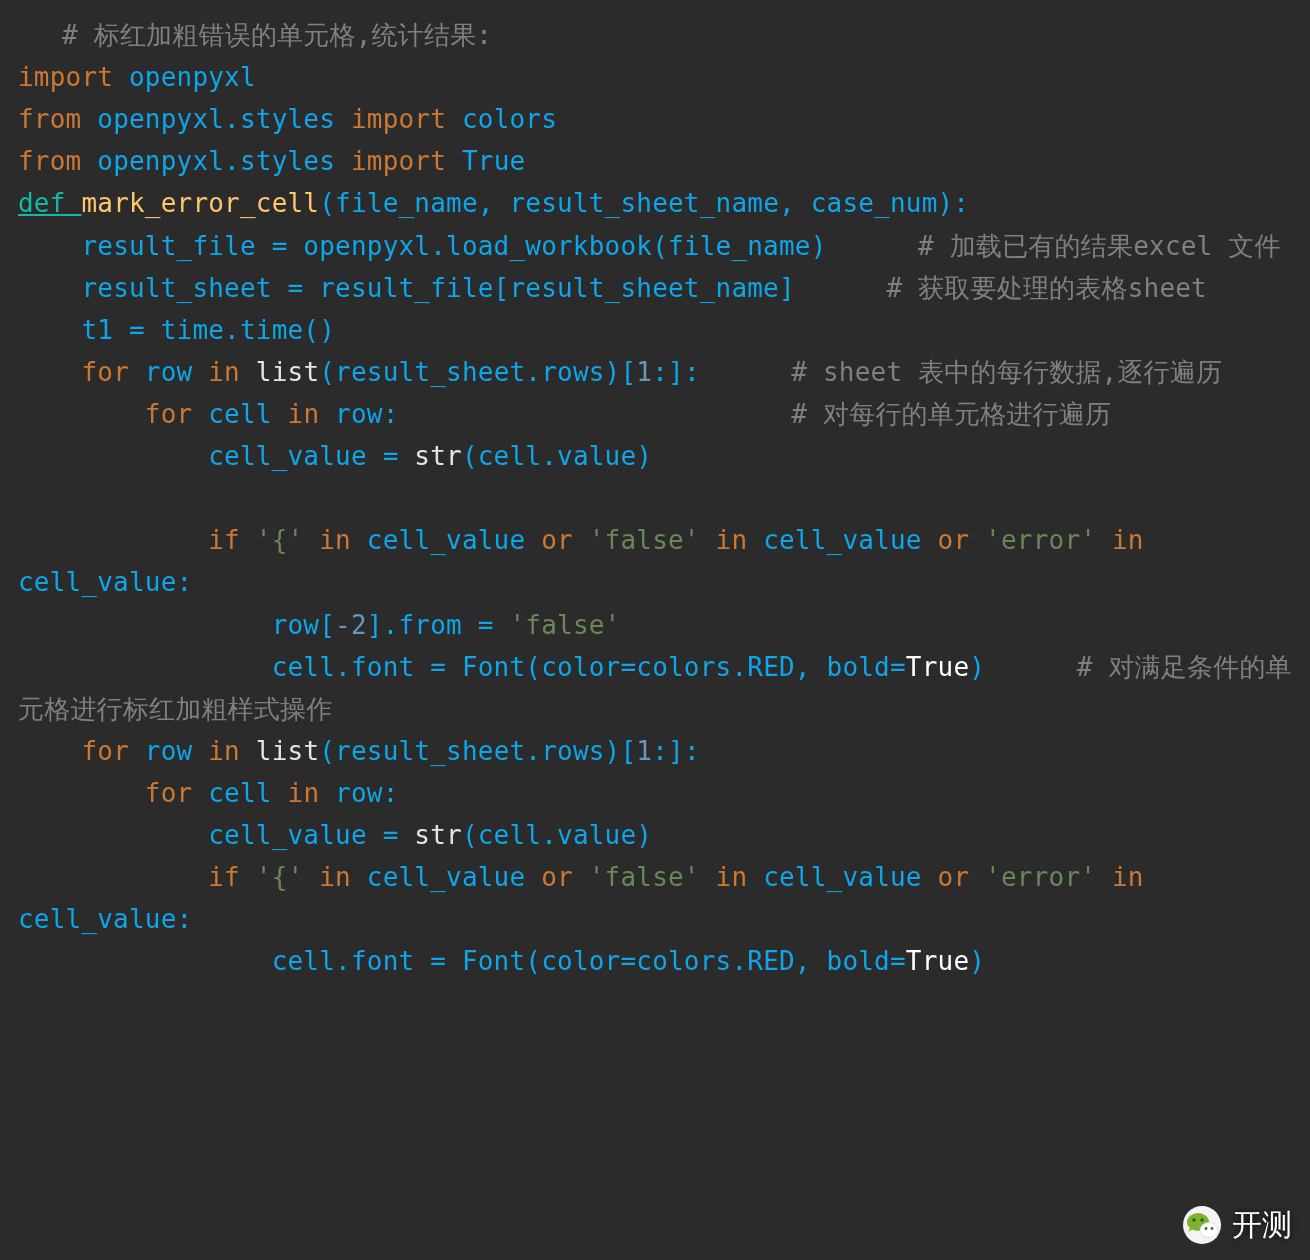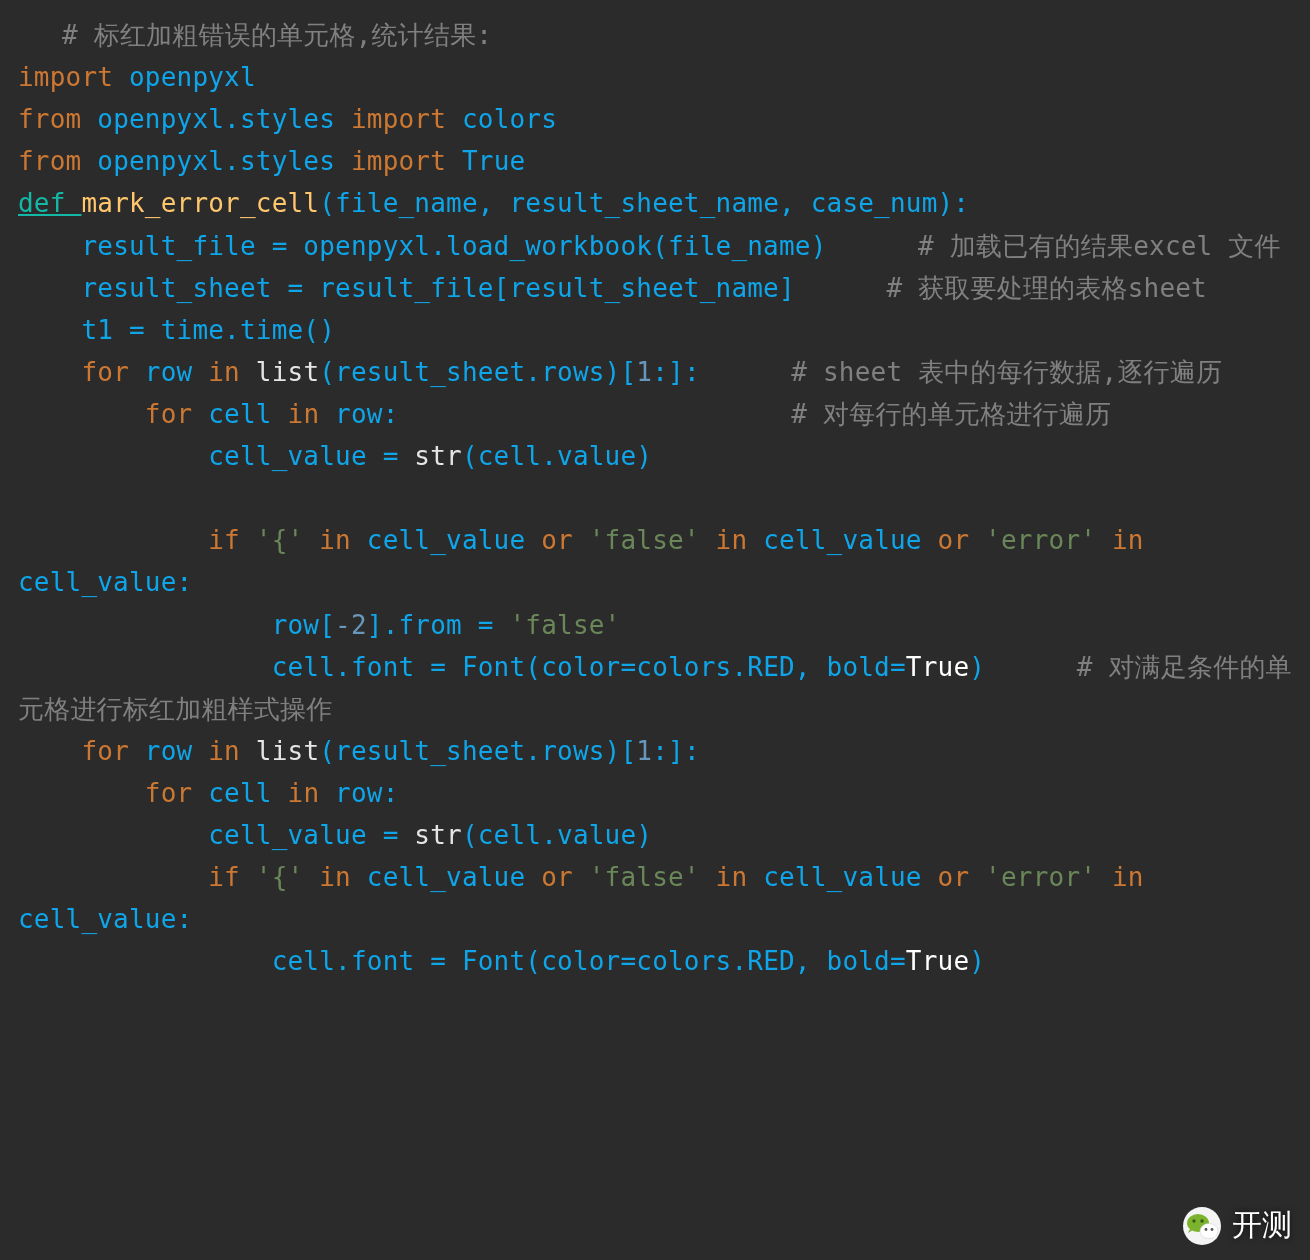--- a/index.html
+++ b/index.html
@@ -29,21 +29,21 @@
   .c-string    { color: #6a8759; }
   .c-number    { color: #6897bb; }
   .c-true      { color: #ffffff; }
   .c-kwarg     { color: #0ea5e9; }
   .c-plain     { color: #0ea5e9; }
   .watermark {
     position: absolute;
     right: 18px;
     bottom: 14px;
     display: flex;
-    align-items: flex-end;
+    align-items: flex-start;
     gap: 10px;
     color: #ffffff;
     font-family: "PingFang SC", "Microsoft YaHei", sans-serif;
     font-size: 30px;
     font-weight: 500;
     text-shadow: 0 0 6px rgba(0,0,0,0.8);
     pointer-events: none;
   }
   .watermark svg {
     width: 40px;

